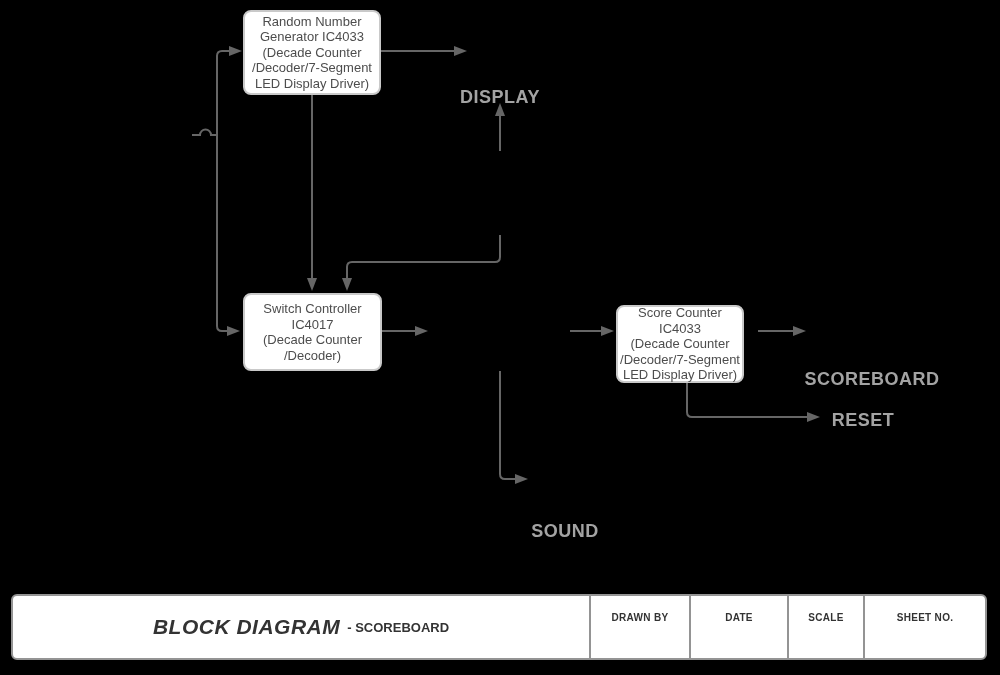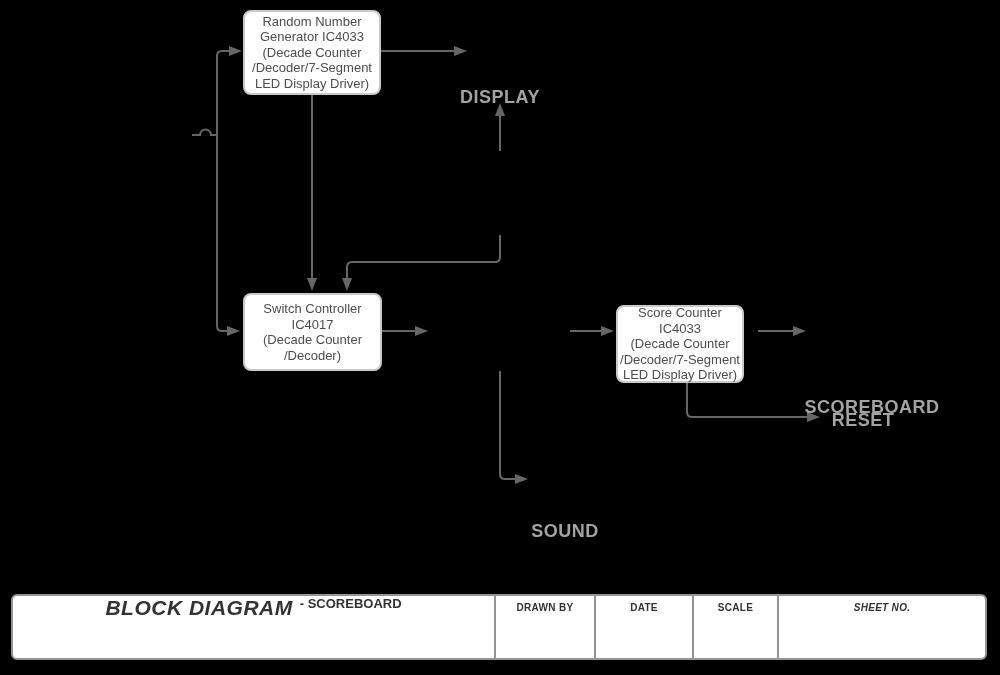--- a/index.html
+++ b/index.html
@@ -21,35 +21,35 @@
     position:absolute;transform:translateX(-50%);
     color:#a3a3a3;font-size:18px;font-weight:bold;letter-spacing:.5px;
     white-space:nowrap;
   }
   #title-block{
     position:absolute;left:11px;top:594px;width:976px;height:66px;
     box-sizing:border-box;background:#fff;border:2px solid #949494;
     border-radius:6px;display:flex;color:#333;
   }
   .tb-title-cell{
-    width:481px;box-sizing:border-box;display:flex;
-    justify-content:center;gap:7px;border-radius:15px;
+    width:576px;box-sizing:border-box;display:flex;
+    align-items:center;justify-content:center;gap:7px;border-radius:15px;
   }
   .tb-title-main{font-size:21px;font-weight:bold;font-style:italic;letter-spacing:.5px;}
   .tb-title-rest{font-size:13px;font-weight:bold;}
   .tb-cell{
     box-sizing:border-box;border-left:2px solid #949494;
     display:flex;justify-content:center;align-items:flex-start;
-    padding-top:6px;font-size:10px;font-weight:bold;letter-spacing:.3px;
+    padding-top:16px;font-size:10px;font-weight:bold;letter-spacing:.3px;
   }
   .tb-cell.c0{width:100px;}
   .tb-cell.c1{width:97px;}
   .tb-cell.c2{width:98px;}
-  .tb-cell.c3{width:85px;}
-  .tb-cell.c4{flex:1;font-style:italic;}
+  .tb-cell.c3{width:76px;}
+  .tb-cell.c4{flex:1;}
 </style>
 </head>
 <body>
 
 <div id="canvas">
 
   <svg id="wires" viewBox="0 0 1000 675" xmlns="http://www.w3.org/2000/svg">
 
     <g>
       <path d="M192,135 H200 A5.5,5.5 0 0 1 211,135 H217 M217,135 V56 Q217,51 222,51 H230 M217,135 V326 Q217,331 222,331 H228"></path>
@@ -118,21 +118,21 @@
 
 
   <div class="node" style="left:616px;top:293px;width:128px;height:78px;margin-top:12px;">Score Counter
 IC4033
 (Decade Counter
 /Decoder/7-Segment
 LED Display Driver)</div>
 
   <div class="flow-label" style="left:500px;top:87px;">DISPLAY</div>
 
-  <div class="flow-label" style="left:872px;top:369px;margin-top:28px;">SCOREBOARD</div>
+  <div class="flow-label" style="left:872px;top:369px;">SCOREBOARD</div>
 
   <div class="flow-label" style="left:847px;top:410px;margin-left:16px;">RESET</div>
 
   <div class="flow-label" style="left:565px;top:521px;">SOUND</div>
 
   <div id="title-block">
     <div class="tb-title-cell">
       <span class="tb-title-main">BLOCK DIAGRAM</span>
       <span class="tb-title-rest">- SCOREBOARD</span>
     </div>

